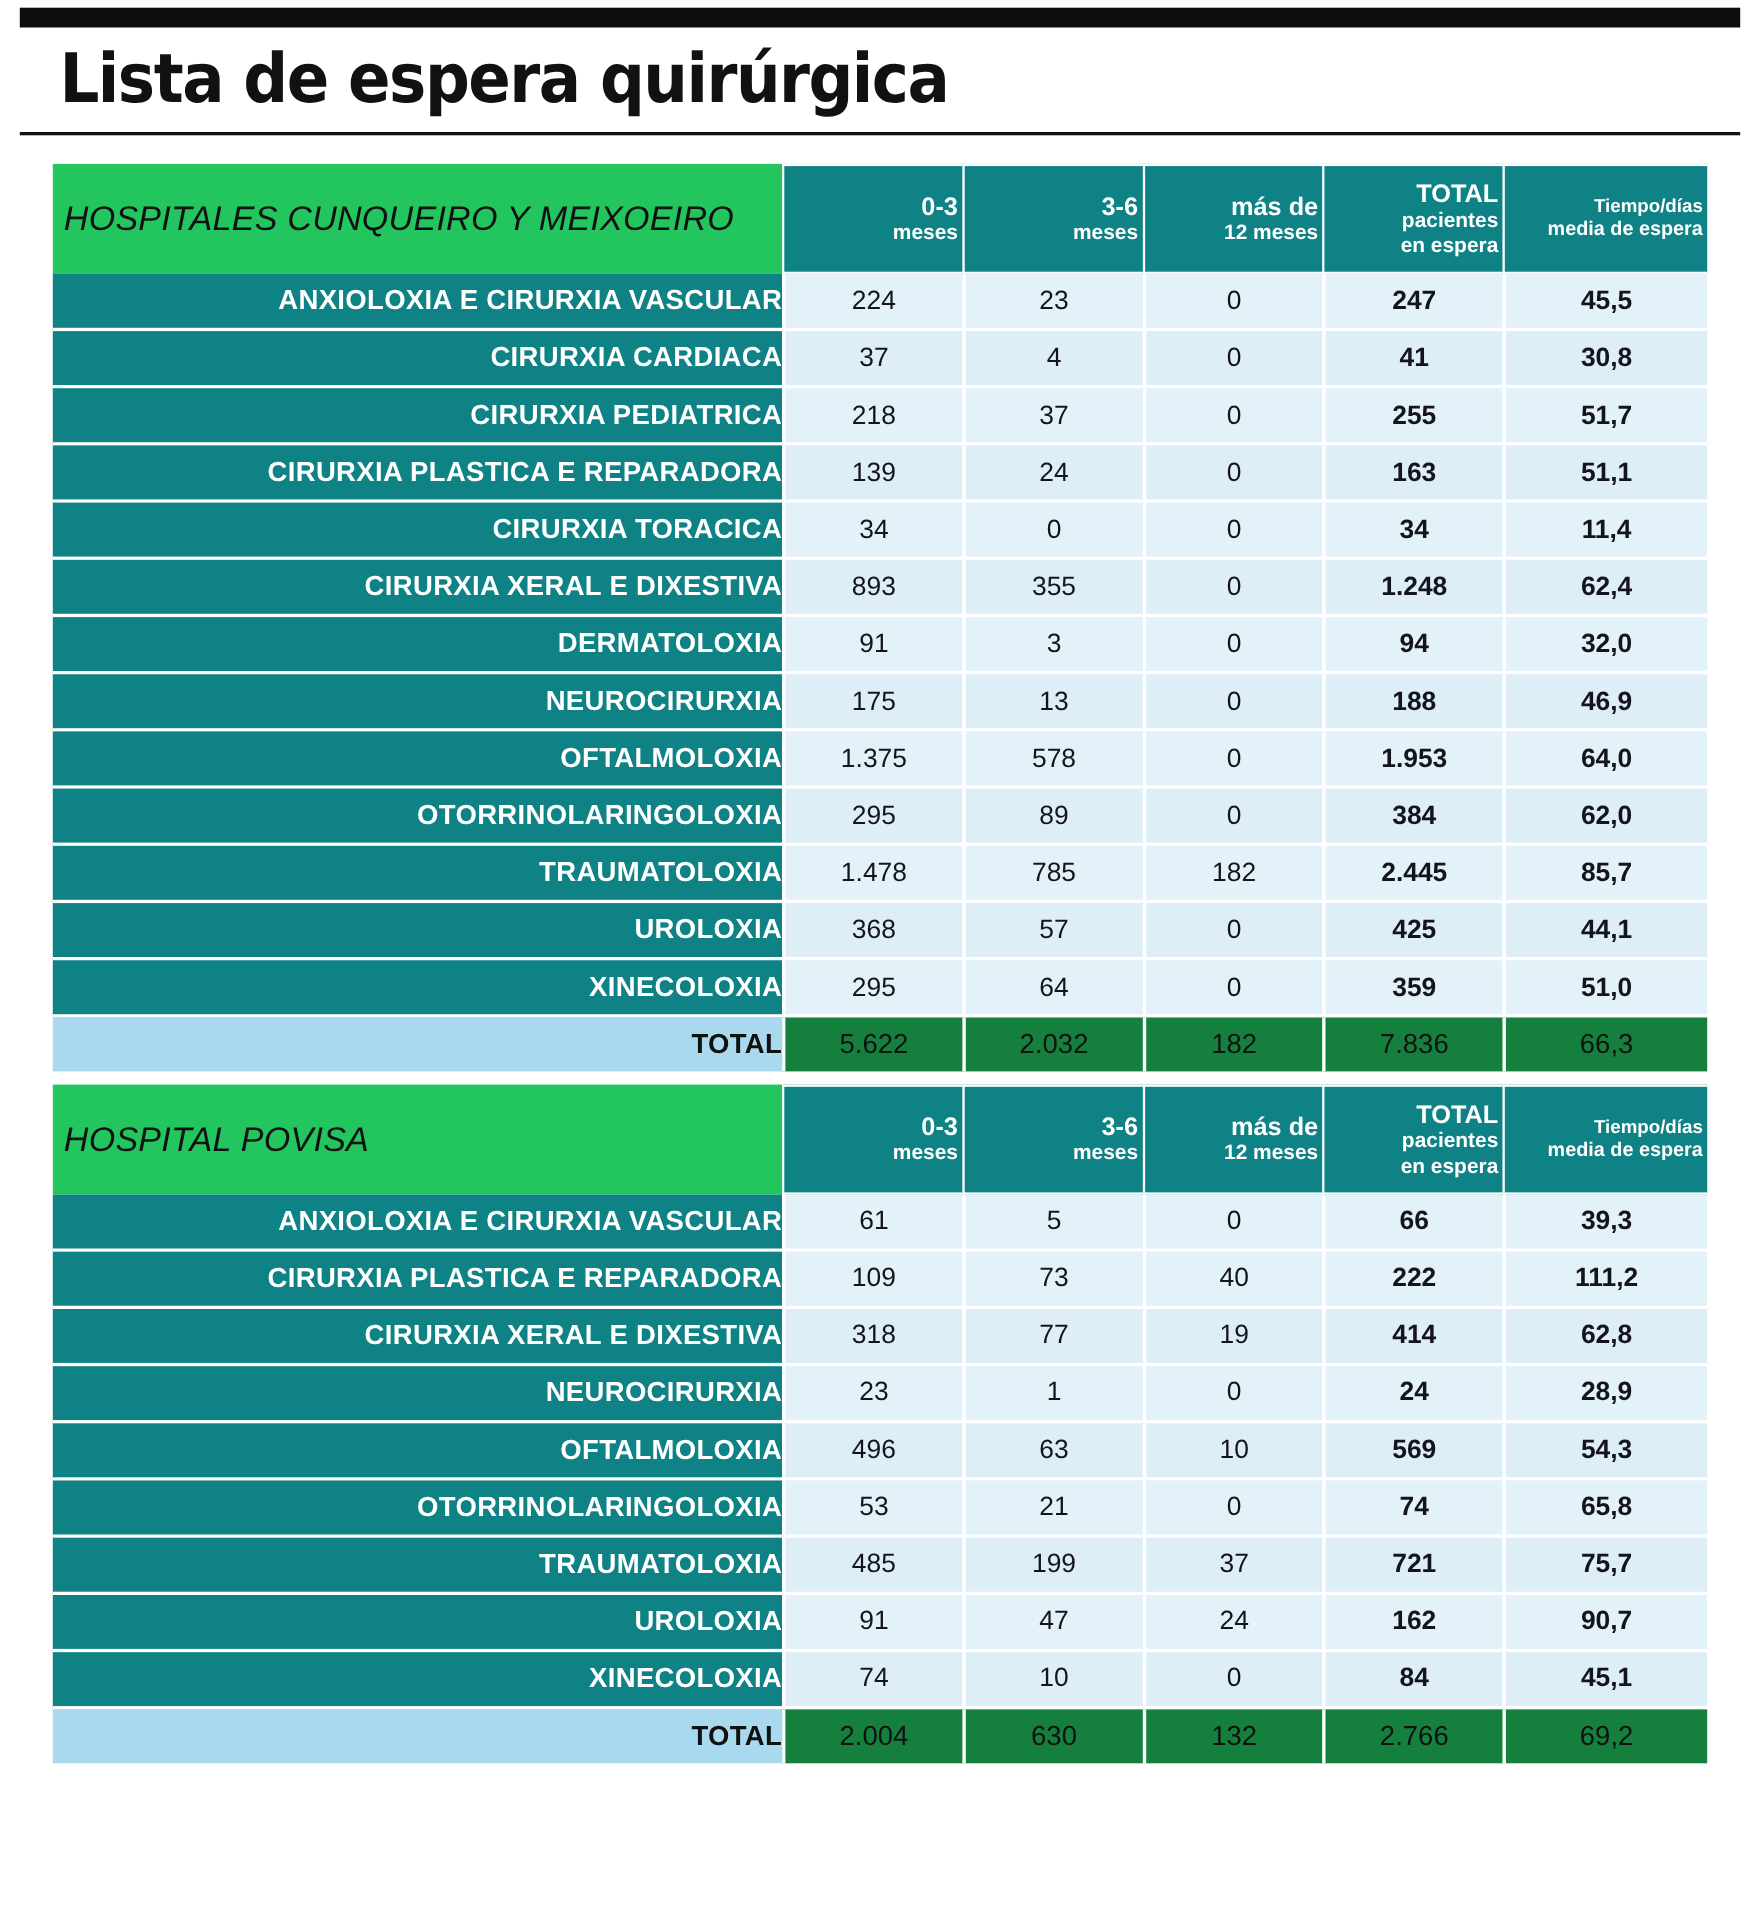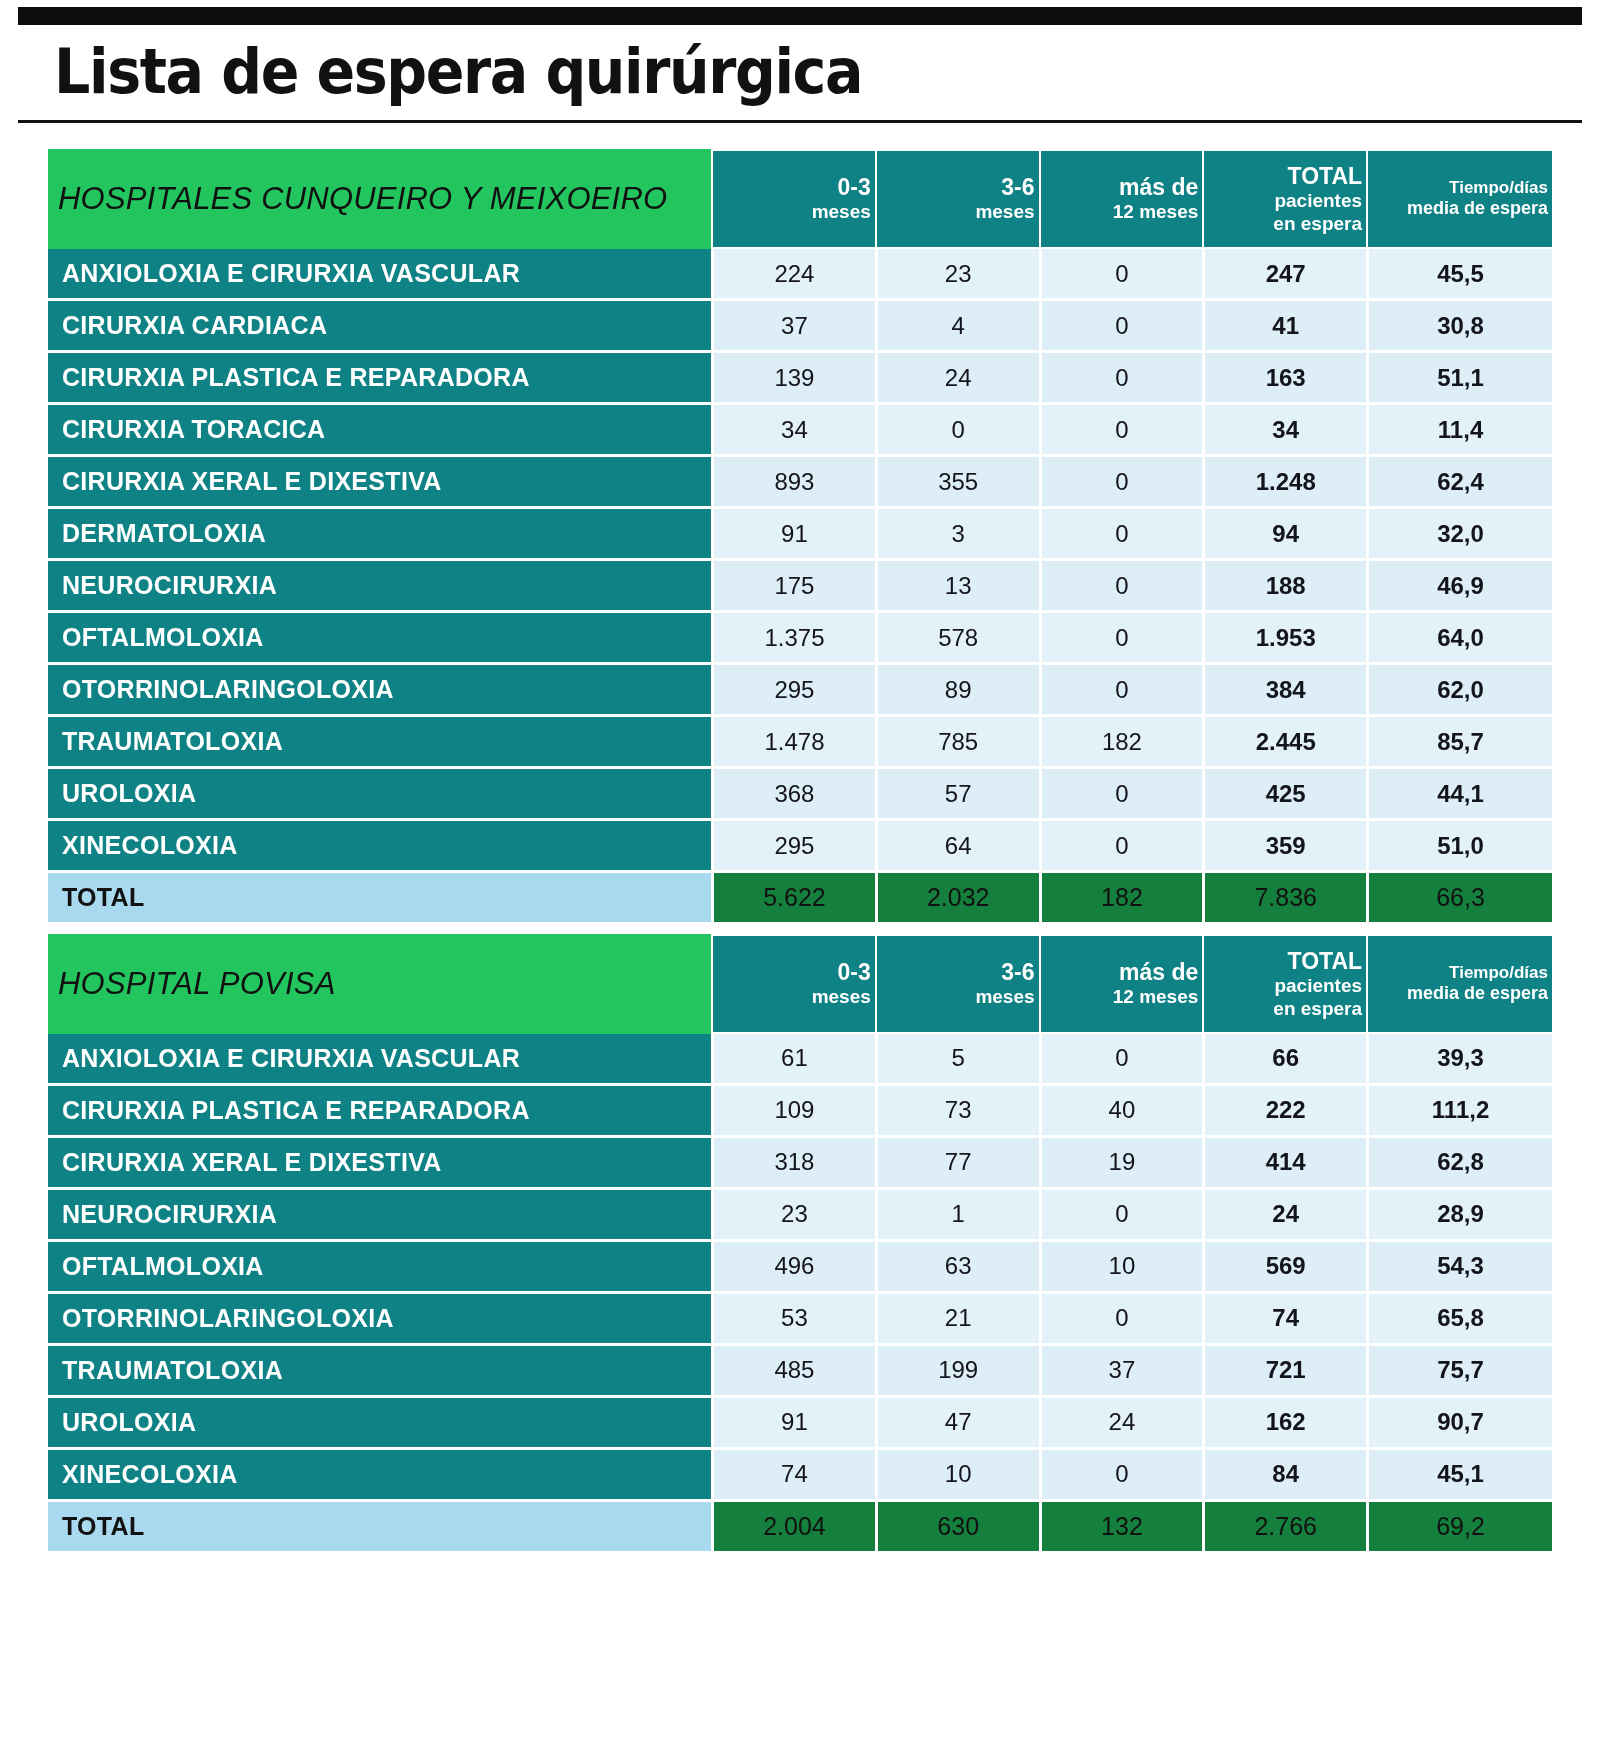--- a/index.html
+++ b/index.html
@@ -93,21 +93,21 @@
 
   
   td.name-cell {
     background: #0f8285;
     color: #ffffff;
     font-weight: bold;
     font-size: 25px;
     letter-spacing: 0.3px;
     padding: 10px 0 10px 14px;
     border-bottom: 3px solid #ffffff;
-    text-align: left;
+    text-align: right;
     vertical-align: middle;
     white-space: nowrap;
   }
   td.val {
     background: #e3f1f8;
     color: #14141e;
     font-size: 24px;
     font-weight: normal;
     text-align: center;
     vertical-align: middle;
@@ -192,20 +192,28 @@
           </tr>
           <tr>
             <td class="name-cell">CIRURXIA CARDIACA</td>
             <td class="val alt">37</td>
             <td class="val alt">4</td>
             <td class="val alt">0</td>
             <td class="val bold alt">41</td>
             <td class="val bold alt">30,8</td>
           </tr>
           <tr>
+            <td class="name-cell">CIRURXIA PEDIATRICA</td>
+            <td class="val">218</td>
+            <td class="val">37</td>
+            <td class="val">0</td>
+            <td class="val bold">255</td>
+            <td class="val bold">51,7</td>
+          </tr>
+          <tr>
             <td class="name-cell">CIRURXIA PLASTICA E REPARADORA</td>
             <td class="val alt">139</td>
             <td class="val alt">24</td>
             <td class="val alt">0</td>
             <td class="val bold alt">163</td>
             <td class="val bold alt">51,1</td>
           </tr>
           <tr>
             <td class="name-cell">CIRURXIA TORACICA</td>
             <td class="val">34</td>

